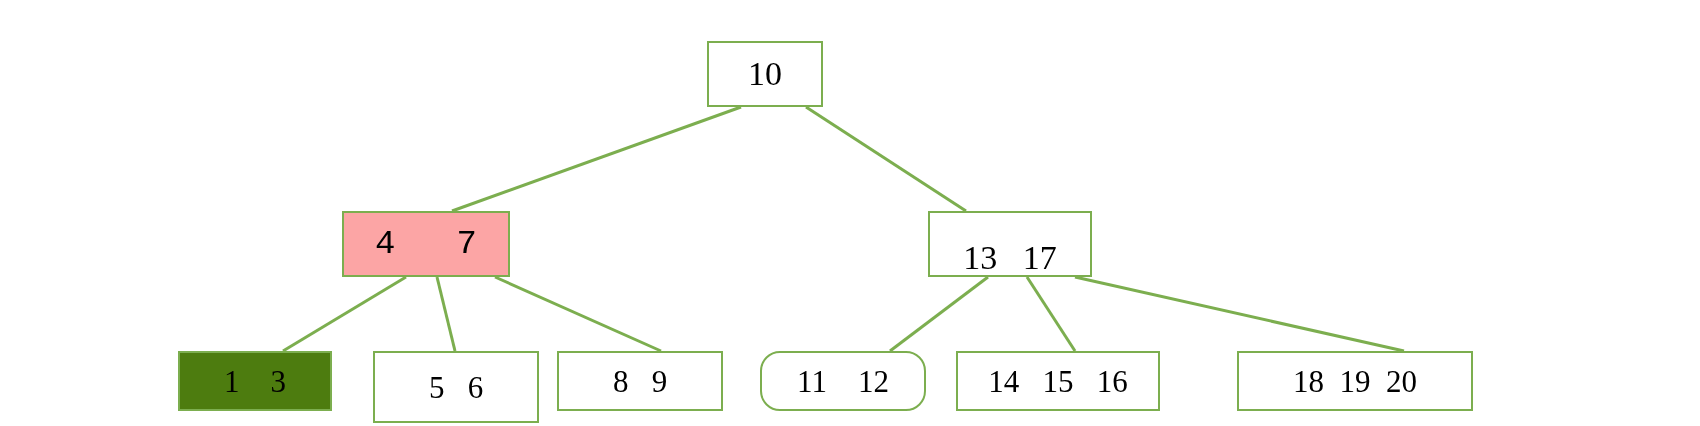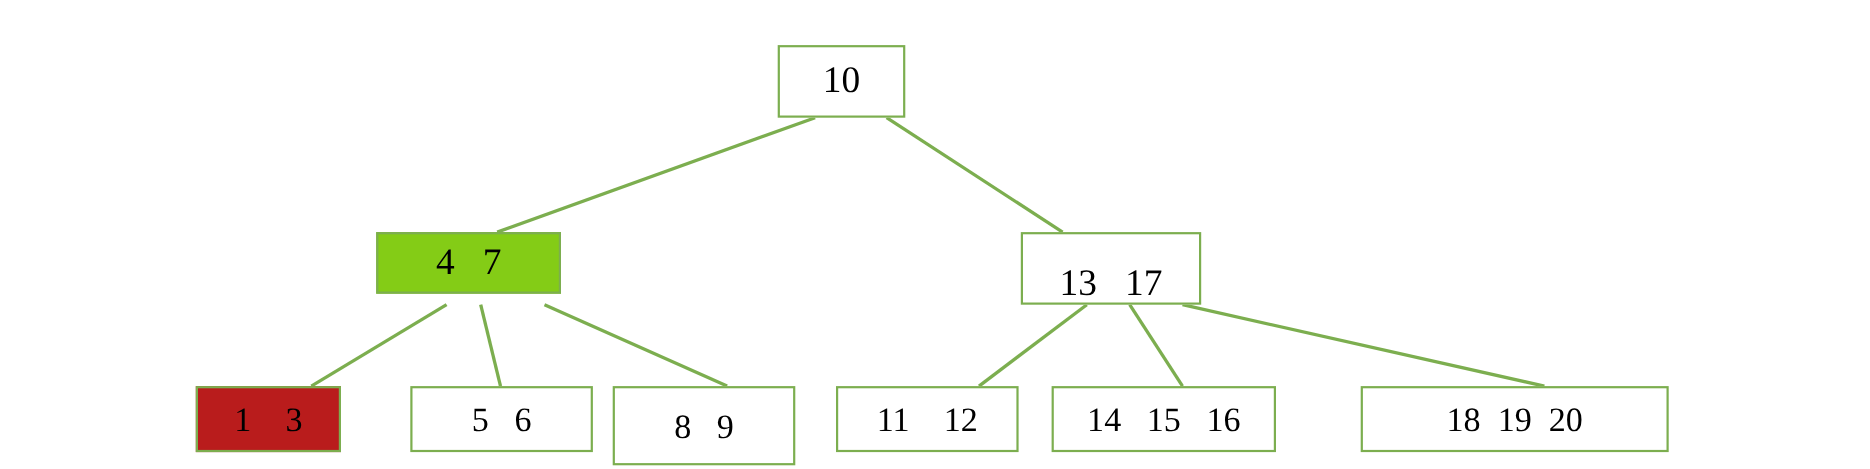--- a/index.html
+++ b/index.html
@@ -53,22 +53,22 @@
       <line x1="806" y1="76" x2="966" y2="180" stroke="#7cae4f" stroke-width="3" stroke-linecap="butt"></line>
       <line x1="406" y1="246" x2="283" y2="320" stroke="#7cae4f" stroke-width="3" stroke-linecap="butt"></line>
       <line x1="437" y1="246" x2="455" y2="320" stroke="#7cae4f" stroke-width="3" stroke-linecap="butt"></line>
       <line x1="495" y1="246" x2="661" y2="320" stroke="#7cae4f" stroke-width="3" stroke-linecap="butt"></line>
       <line x1="988" y1="246" x2="890" y2="320" stroke="#7cae4f" stroke-width="3" stroke-linecap="butt"></line>
       <line x1="1027" y1="246" x2="1075" y2="320" stroke="#7cae4f" stroke-width="3" stroke-linecap="butt"></line>
       <line x1="1075" y1="246" x2="1404" y2="320" stroke="#7cae4f" stroke-width="3" stroke-linecap="butt"></line>
     </svg>
   <div id="node-layer">
       <div class="node" style="left: 707px; top: 10px; width: 116px; height: 66px; border-color: rgb(124, 174, 79); border-width: 2px; background: rgb(255, 255, 255);"><span class="node-keys" style="font-size: 34px; color: rgb(0, 0, 0);">10</span></div>
-      <div class="node" style="left: 342px; top: 180px; width: 168px; height: 56px; border-color: rgb(124, 174, 79); border-width: 2px; background: #84cc16;"><span class="node-keys" style="font-size: 34px; color: rgb(0, 0, 0);">4   7</span></div>
+      <div class="node" style="left: 342px; top: 180px; width: 168px; height: 66px; border-color: rgb(124, 174, 79); border-width: 2px; background: #fca5a5; font-family: Liberation Mono, monospace;"><span class="node-keys" style="font-size: 34px; color: rgb(0, 0, 0);">4   7</span></div>
       <div class="node" style="left: 928px; top: 180px; width: 164px; height: 66px; border-color: rgb(124, 174, 79); border-width: 2px; background: rgb(255, 255, 255); align-items: flex-end;"><span class="node-keys" style="font-size: 34px; color: rgb(0, 0, 0);">13   17</span></div>
-      <div class="node" style="left: 178px; top: 320px; width: 132px; height: 60px; border-color: rgb(124, 174, 79); border-width: 2px; background: #b91c1c;"><span class="node-keys" style="font-size: 31px; color: rgb(0, 0, 0);">1    3</span></div>
-      <div class="node" style="left: 373px; top: 320px; width: 166px; height: 60px; border-color: rgb(124, 174, 79); border-width: 2px; background: rgb(255, 255, 255);"><span class="node-keys" style="font-size: 31px; color: rgb(0, 0, 0);">5   6</span></div>
-      <div class="node" style="left: 557px; top: 320px; width: 166px; height: 72px; border-color: rgb(124, 174, 79); border-width: 2px; background: rgb(255, 255, 255);"><span class="node-keys" style="font-size: 31px; color: rgb(0, 0, 0);">8   9</span></div>
-      <div class="node" style="left: 760px; top: 320px; width: 166px; height: 60px; border-color: rgb(124, 174, 79); border-width: 2px; background: rgb(255, 255, 255);"><span class="node-keys" style="font-size: 31px; color: rgb(0, 0, 0);">11    12</span></div>
+      <div class="node" style="left: 178px; top: 320px; width: 154px; height: 60px; border-color: rgb(124, 174, 79); border-width: 2px; background: #4d7c0f;"><span class="node-keys" style="font-size: 31px; color: rgb(0, 0, 0);">1    3</span></div>
+      <div class="node" style="left: 373px; top: 320px; width: 166px; height: 72px; border-color: rgb(124, 174, 79); border-width: 2px; background: rgb(255, 255, 255);"><span class="node-keys" style="font-size: 31px; color: rgb(0, 0, 0);">5   6</span></div>
+      <div class="node" style="left: 557px; top: 320px; width: 166px; height: 60px; border-color: rgb(124, 174, 79); border-width: 2px; background: rgb(255, 255, 255);"><span class="node-keys" style="font-size: 31px; color: rgb(0, 0, 0);">8   9</span></div>
+      <div class="node" style="left: 760px; top: 320px; width: 166px; height: 60px; border-color: rgb(124, 174, 79); border-width: 2px; background: rgb(255, 255, 255); border-radius: 20px;"><span class="node-keys" style="font-size: 31px; color: rgb(0, 0, 0);">11    12</span></div>
       <div class="node" style="left: 956px; top: 320px; width: 204px; height: 60px; border-color: rgb(124, 174, 79); border-width: 2px; background: rgb(255, 255, 255);"><span class="node-keys" style="font-size: 31px; color: rgb(0, 0, 0);">14   15   16</span></div>
-      <div class="node" style="left: 1237px; top: 320px; width: 280px; height: 60px; border-color: rgb(124, 174, 79); border-width: 2px; background: rgb(255, 255, 255);"><span class="node-keys" style="font-size: 31px; color: rgb(0, 0, 0);">18  19  20</span></div>
+      <div class="node" style="left: 1237px; top: 320px; width: 236px; height: 60px; border-color: rgb(124, 174, 79); border-width: 2px; background: rgb(255, 255, 255);"><span class="node-keys" style="font-size: 31px; color: rgb(0, 0, 0);">18  19  20</span></div>
     </div>
 </div>
 
 </body></html>

